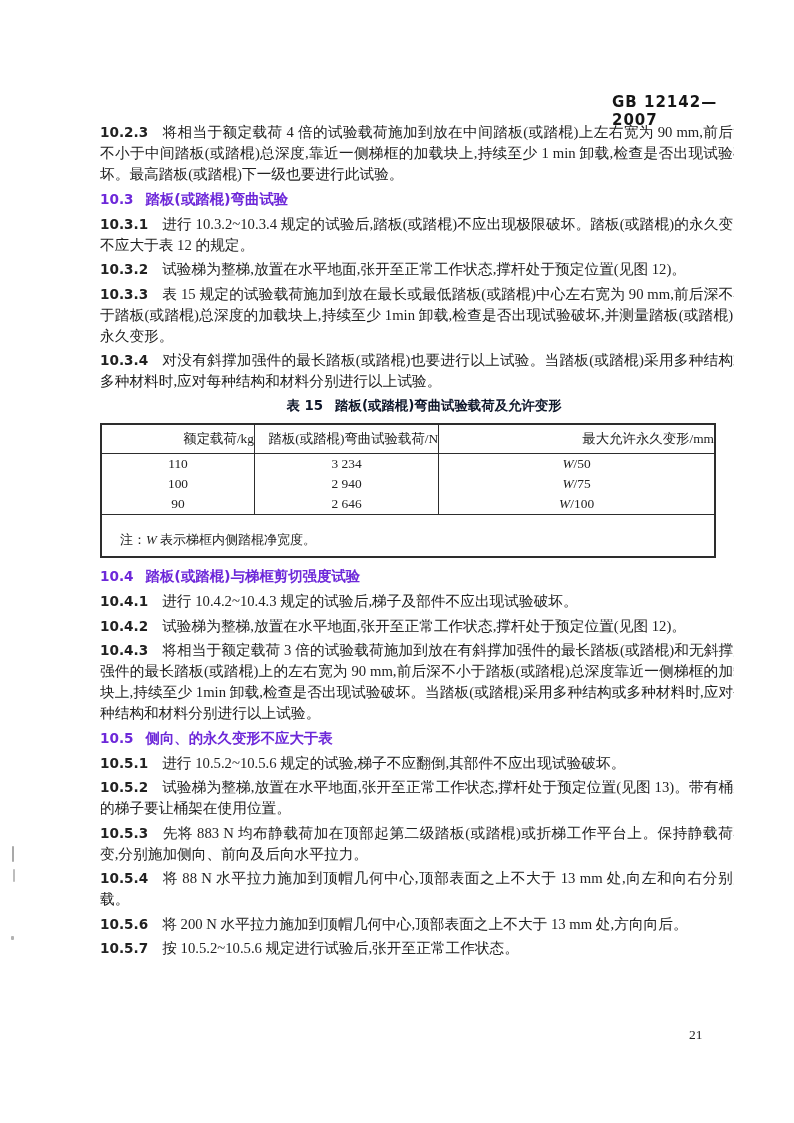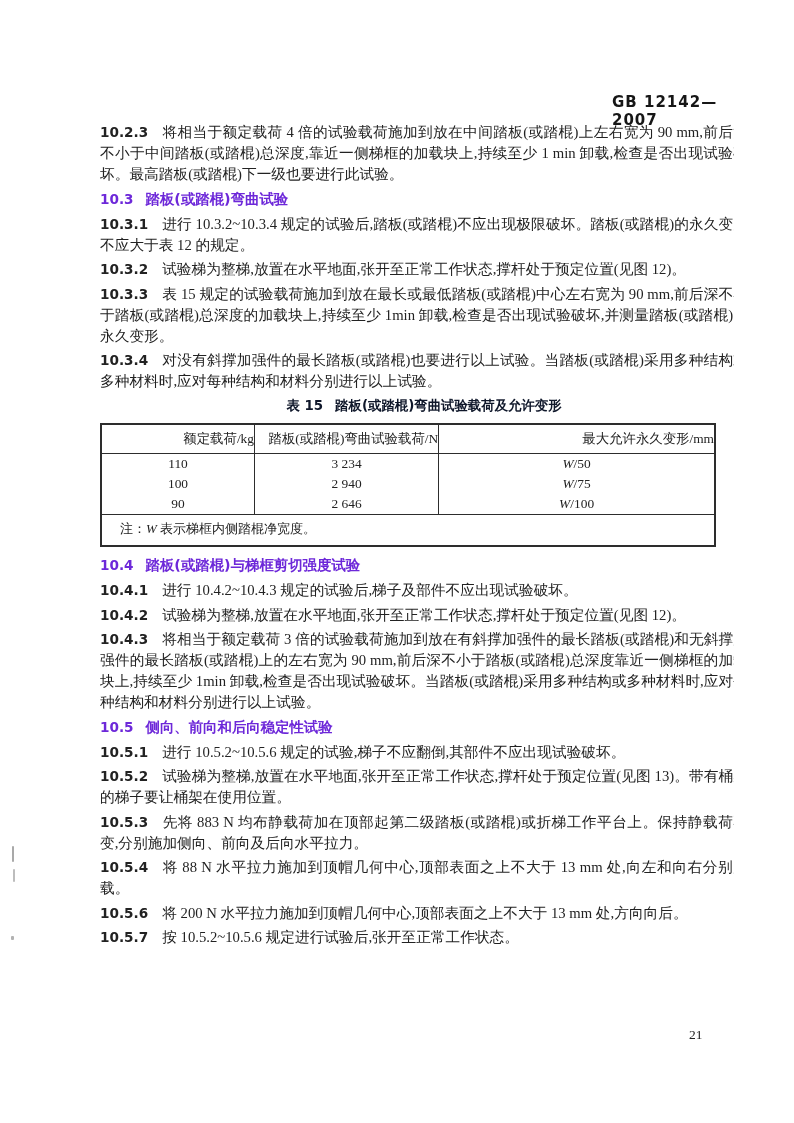--- a/index.html
+++ b/index.html
@@ -17,21 +17,21 @@
   .table-block{margin:5px 0 8px 0;}
   .table-caption{text-align:center;font-family:"DejaVu Sans","Liberation Sans",sans-serif;
         font-weight:bold;font-size:13.4px;margin:3px 0 8px 0;color:#0f172a;}
   .table-caption .cap-label{margin-right:12px;}
   table.t15{border-collapse:collapse;width:616px;table-layout:fixed;border:2px solid #2d2d2d;
         font-size:13.4px;color:#222;}
   table.t15 th{font-weight:normal;border-bottom:1.5px solid #2d2d2d;height:28px;text-align:right;padding:0;}
   table.t15 td{height:20px;text-align:center;padding:0;}
   table.t15 th + th, table.t15 td + td{border-left:1.5px solid #2d2d2d;}
   table.t15 tr.note-row td{border-top:1.5px solid #2d2d2d;border-left:none;text-align:left;
-        height:auto;padding:5px 8px 7px 18px;font-size:13px;}
+        height:auto;padding:16px 8px 7px 18px;font-size:13px;}
   table.t15 i{font-family:"Liberation Serif",serif;font-style:italic;}
   .page-number{position:absolute;left:689px;top:1027px;font-size:13.5px;color:#222;}
   .artifact{position:absolute;border-radius:1px;}
   .a1{left:12px;top:846px;width:2px;height:16px;background:#a9a9a9;}
   .a2{left:13px;top:869px;width:2px;height:13px;background:#bdbdbd;}
   .a3{left:11px;top:936px;width:3px;height:4px;background:#b2b2b2;}
 </style>
 </head>
 <body>
 
@@ -78,21 +78,21 @@
             <tr class="note-row">
               <td colspan="3">注：<i>W</i> 表示梯框内侧踏棍净宽度。</td>
             </tr>
           </tbody>
         </table>
       </div>
       <p class="heading"><span class="num">10.4</span><span class="txt">踏板(或踏棍)与梯框剪切强度试验</span></p>
       <p class="clause"><span class="num">10.4.1</span><span class="txt">进行 10.4.2~10.4.3 规定的试验后,梯子及部件不应出现试验破坏。</span></p>
       <p class="clause"><span class="num">10.4.2</span><span class="txt">试验梯为整梯,放置在水平地面,张开至正常工作状态,撑杆处于预定位置(见图 12)。</span></p>
       <p class="clause"><span class="num">10.4.3</span><span class="txt">将相当于额定载荷 3 倍的试验载荷施加到放在有斜撑加强件的最长踏板(或踏棍)和无斜撑加强件的最长踏板(或踏棍)上的左右宽为 90 mm,前后深不小于踏板(或踏棍)总深度靠近一侧梯框的加载块上,持续至少 1min 卸载,检查是否出现试验破坏。当踏板(或踏棍)采用多种结构或多种材料时,应对每种结构和材料分别进行以上试验。</span></p>
-      <p class="heading"><span class="num">10.5</span><span class="txt">侧向、前向和后向稳定性试验</span></p>
+      <p class="heading"><span class="num">10.5</span><span class="txt">侧向、的永久变形不应大于表</span></p>
       <p class="clause"><span class="num">10.5.1</span><span class="txt">进行 10.5.2~10.5.6 规定的试验,梯子不应翻倒,其部件不应出现试验破坏。</span></p>
       <p class="clause"><span class="num">10.5.2</span><span class="txt">试验梯为整梯,放置在水平地面,张开至正常工作状态,撑杆处于预定位置(见图 13)。带有桶架的梯子要让桶架在使用位置。</span></p>
       <p class="clause"><span class="num">10.5.3</span><span class="txt">先将 883 N 均布静载荷加在顶部起第二级踏板(或踏棍)或折梯工作平台上。保持静载荷不变,分别施加侧向、前向及后向水平拉力。</span></p>
       <p class="clause"><span class="num">10.5.4</span><span class="txt">将 88 N 水平拉力施加到顶帽几何中心,顶部表面之上不大于 13 mm 处,向左和向右分别加载。</span></p>
       <p class="clause"><span class="num">10.5.6</span><span class="txt">将 200 N 水平拉力施加到顶帽几何中心,顶部表面之上不大于 13 mm 处,方向向后。</span></p>
       <p class="clause"><span class="num">10.5.7</span><span class="txt">按 10.5.2~10.5.6 规定进行试验后,张开至正常工作状态。</span></p>
     </div>
   <div class="page-number">21</div>
   <div class="artifact a1"></div>
   <div class="artifact a2"></div>

